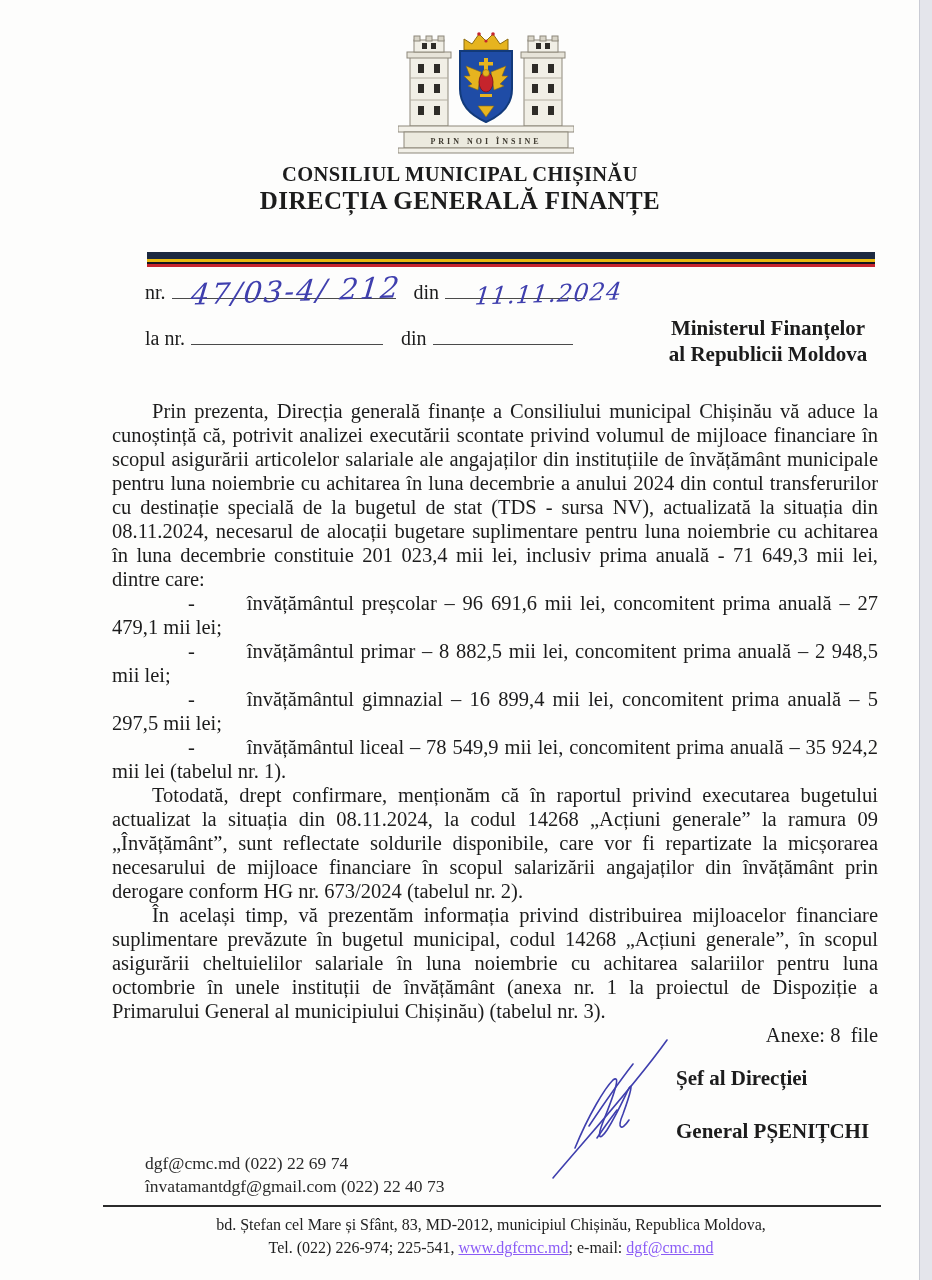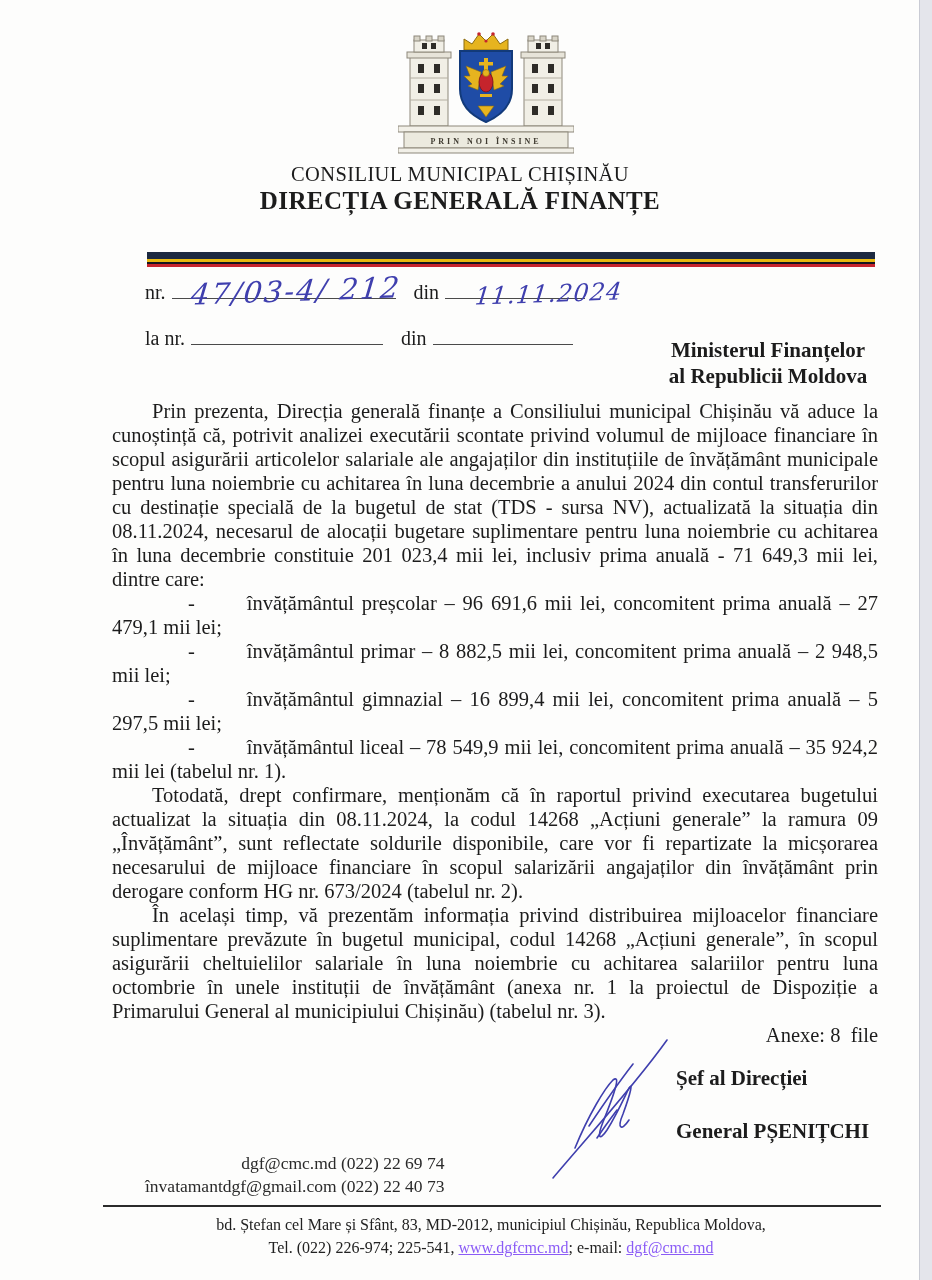--- a/index.html
+++ b/index.html
@@ -15,21 +15,21 @@
     position:absolute; top:0; right:0; bottom:0; width:12px;
     background:#e4e5eb; border-left:1px solid #c9cbd4;
   }
   
   .emblem { position:absolute; left:398px; top:26px; width:176px; height:130px; }
   
   .org-header {
     position:absolute; left:0; top:161px; width:920px;
     text-align:center; line-height:26px; letter-spacing:0.4px;
   }
-  .org-line { font-size:20.5px; }
+  .org-line { font-size:20.5px;font-weight:bold; }
   .org-line.bold { font-weight:bold; font-size:25px; margin-top:1px; }
   
   .bar {
     position:absolute; left:147px; top:252px; width:728px; height:15px;
     background:linear-gradient(to bottom,
       #1c2940 0%, #1c2940 44%,
       #e8b90f 44%, #e8b90f 66%,
       #15151f 66%, #15151f 78%,
       #c5242c 78%, #c5242c 100%);
   }
@@ -47,39 +47,39 @@
     color:#3f3fae;
     font-style:italic;
     font-family:"DejaVu Serif", serif;
     transform:rotate(-2deg) skewX(-8deg);
     white-space:nowrap;
   }
   .ink-nr  { left:46px;  top:-2px; font-size:29px; letter-spacing:2px; }
   .ink-din { left:330px; top:4px;  font-size:24px; letter-spacing:1px; }
   
   .recipient {
-    position:absolute; left:648px; top:337px; width:240px;
+    position:absolute; left:648px; top:315px; width:240px;
     text-align:center; font-weight:bold; font-size:21px; line-height:26px;
   }
   
   .body-text {
     position:absolute; left:112px; top:399px; width:766px;
     font-size:20.5px; line-height:24px; text-align:justify;
   }
   .body-text p { margin:0; }
   .p-ind { text-indent:40px; }
   .bullet { text-indent:76px; }
   .bullet .gap { display:inline-block; width:52px; }
   .annex { text-align:right; white-space:pre-wrap; }
   
   .sig-ink { position:absolute; left:545px; top:1030px; width:155px; height:155px; }
   .sig-block { position:absolute; left:676px; top:1066px; font-weight:bold; font-size:21px; }
   .sig-name { margin-top:28px; }
   
-  .contacts { position:absolute; left:145px; top:1152px; font-size:17.5px; line-height:23px; color:#2a2a2a;text-align:right; }
+  .contacts { position:absolute; left:145px; top:1152px; font-size:17.5px; line-height:23px; color:#2a2a2a; }
   
   .footer-rule { position:absolute; left:103px; top:1205px; width:778px; height:2px; background:#2b2b2b; }
   .footer { position:absolute; left:0; top:1213px; width:918px; text-align:center; font-size:16px; line-height:23px; color:#222;padding-left:32px; }
   .footer a, .flink { color:#8b5cf6; text-decoration:underline; cursor:pointer; }
 </style>
 </head>
 <body>
 
 <div class="edge-right"></div>
 

